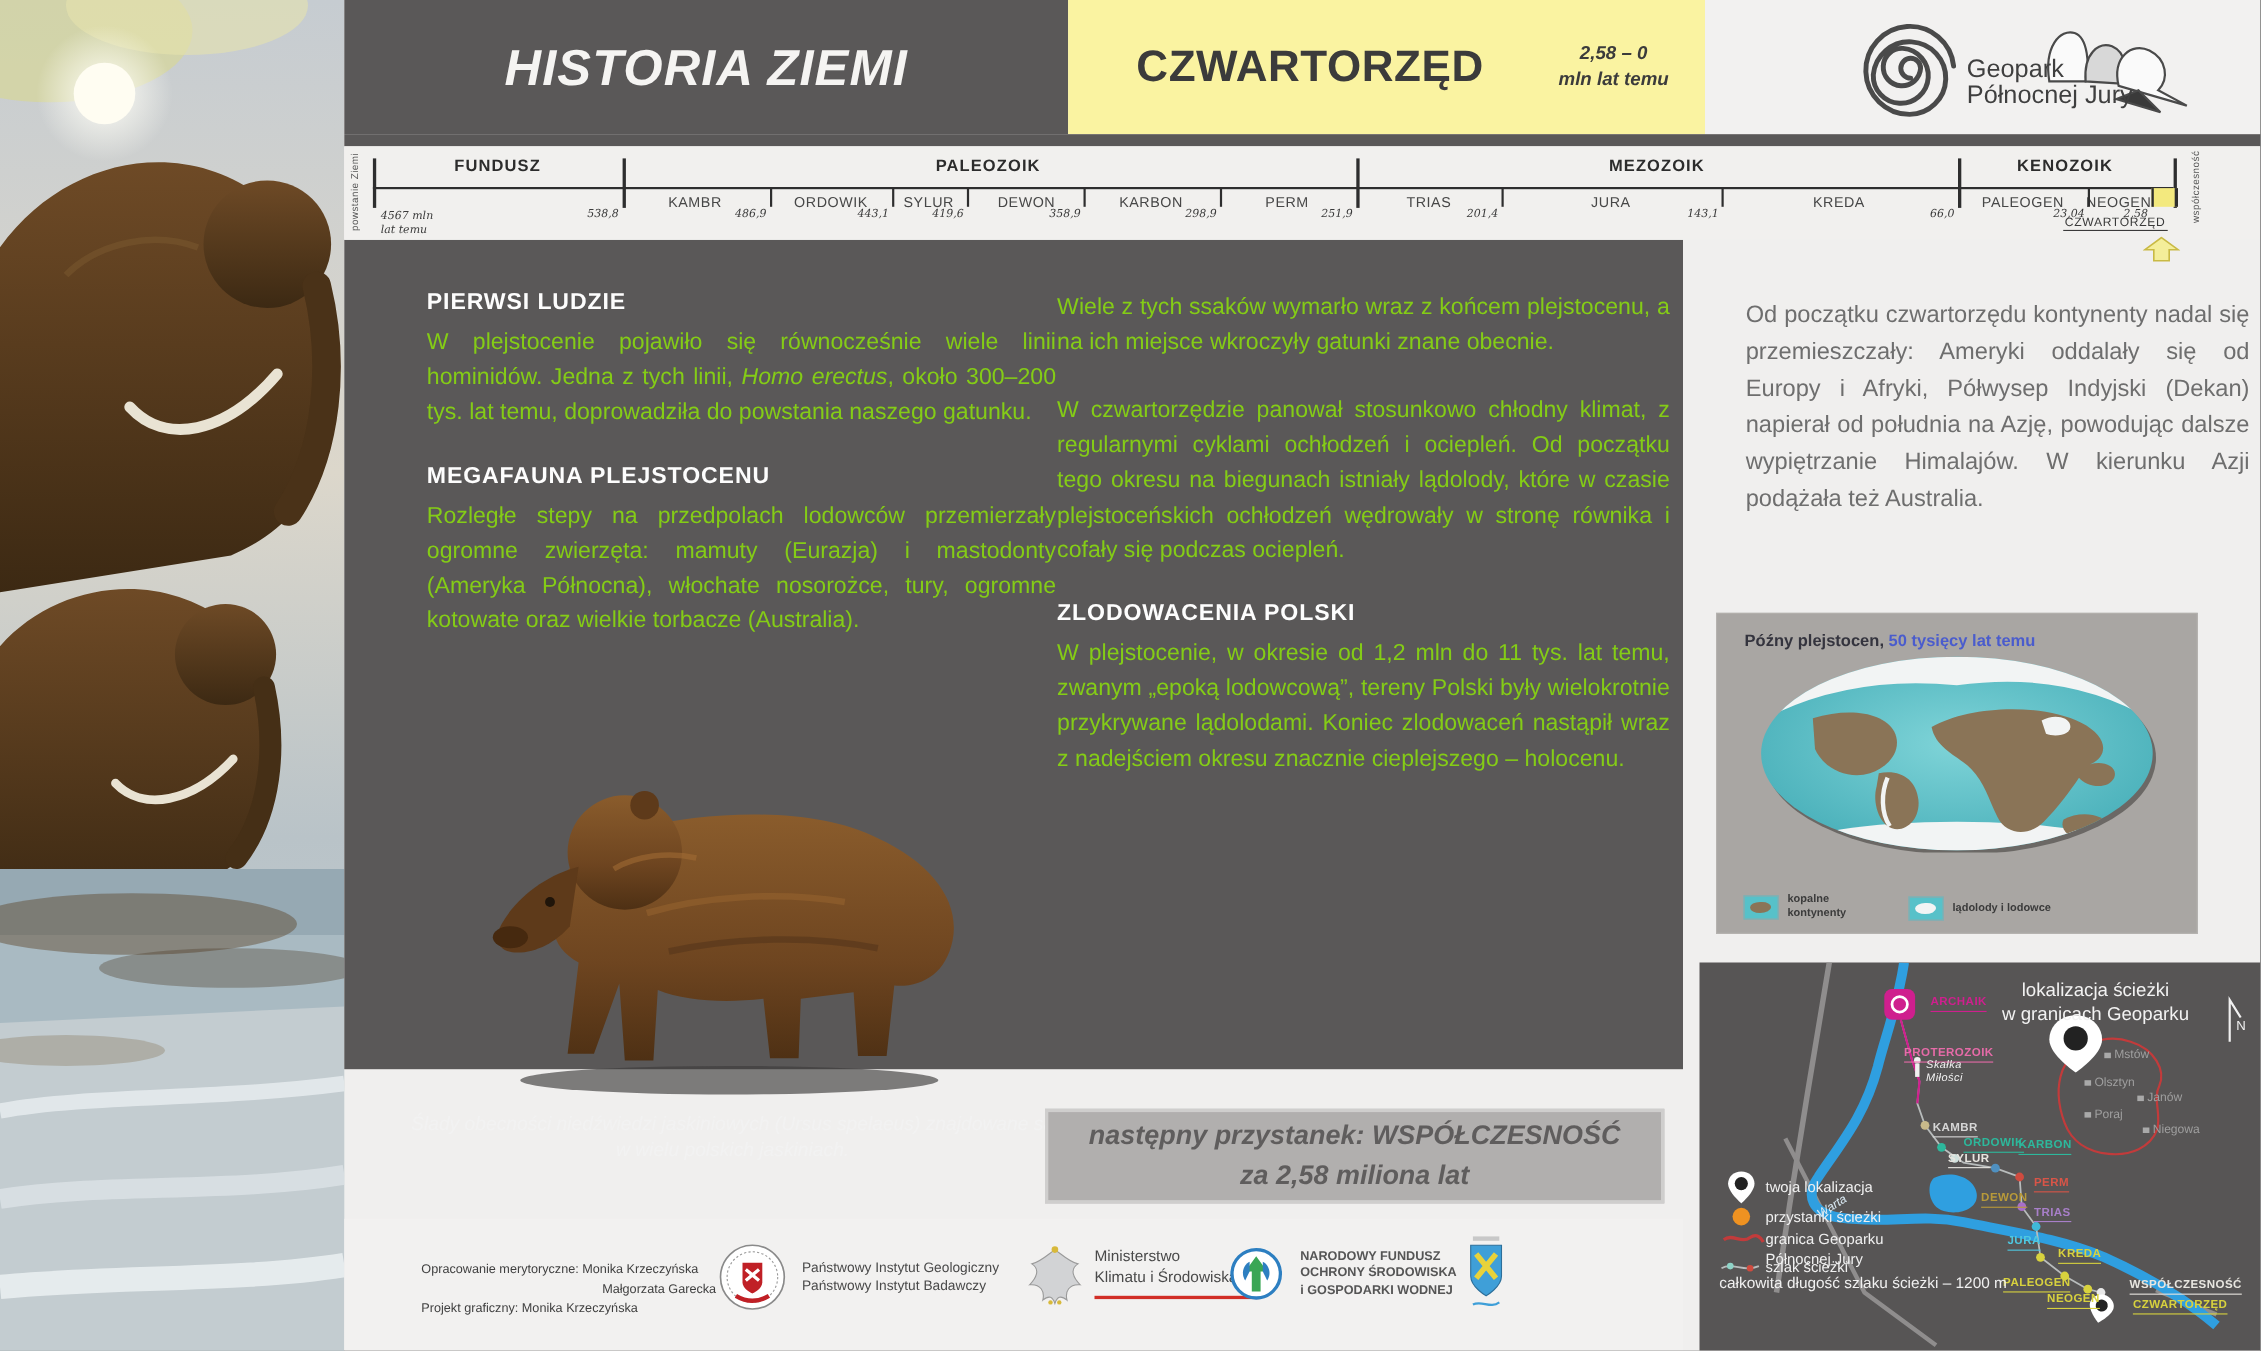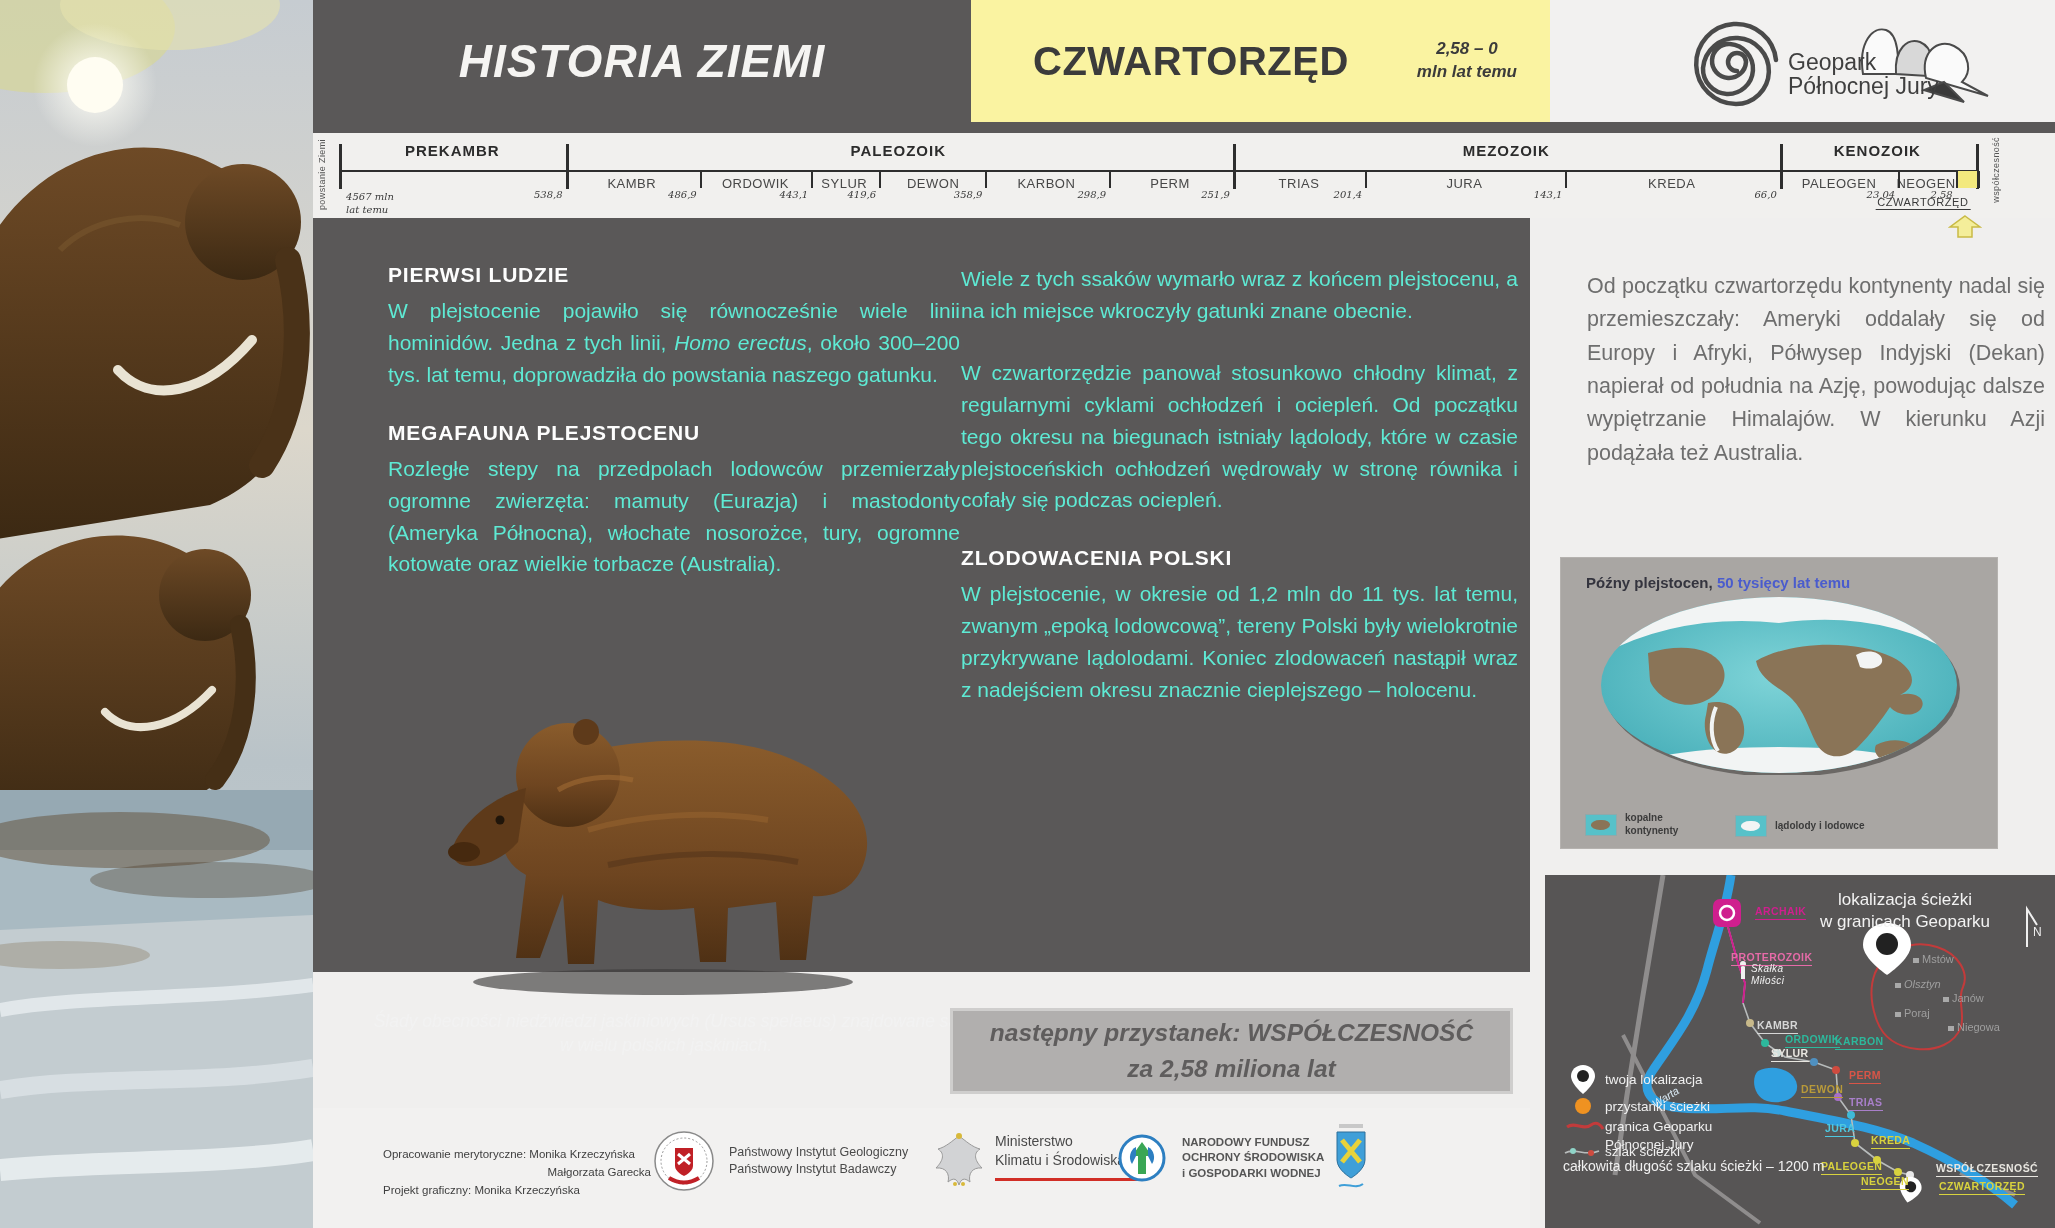--- a/index.html
+++ b/index.html
@@ -29,21 +29,21 @@
   .tl-date{position:absolute;top:56px;transform:translateX(-100%);font-size:10px;color:#3a3a3a;padding-right:3px;font-family:"DejaVu Serif",serif;font-style:italic;white-space:nowrap;}
   .tl-vert{position:absolute;writing-mode:vertical-rl;transform:rotate(180deg);font-size:9px;color:#555;letter-spacing:.4px;}
   #tl-origin-date{position:absolute;left:1.9%;top:57px;font-size:10px;font-style:italic;font-family:"DejaVu Serif",serif;color:#3a3a3a;line-height:1.3;white-space:pre-line;}
   #tl-highlight{position:absolute;left:94.32%;top:38px;width:1.08%;height:17px;background:#f3e97e;border-left:2px solid #2e2e2e;border-right:3px solid #2e2e2e;}
   #tl-qlabel{position:absolute;left:95.15%;top:63px;transform:translateX(-100%);font-size:11px;letter-spacing:.6px;color:#3a3a3a;border-bottom:1.5px solid #3a3a3a;padding:0 2px 1px;white-space:nowrap;}
   #tl-arrow{position:absolute;left:94.85%;top:82px;transform:translateX(-50%);}
 
   
   #main-panel{left:313px;top:218px;width:1217px;height:754px;background:#5a5858;}
   .heading{font-weight:bold;font-size:21px;letter-spacing:.8px;color:#fdfdfd;margin:0 0 8px 0;}
-  .body{font-size:21px;line-height:1.52;color:#5eead4;text-align:justify;margin:0 0 30px 0;}
+  .body{font-size:21px;line-height:1.52;color:#84cc16;text-align:justify;margin:0 0 30px 0;}
   #col1{left:75px;top:45px;width:572px;}
   #col2{left:648px;top:45px;width:557px;}
   #bear-wrap{left:95px;top:452px;width:520px;height:330px;}
   #bear-caption{left:58px;top:792px;width:590px;font-style:italic;font-size:17.5px;color:#f2f2f2;text-align:center;line-height:1.35;}
   #next-box{left:637px;top:790px;width:563px;height:86px;background:#b1afae;border:3px solid #cfcecd;box-sizing:border-box;color:#5f5d5d;font-style:italic;font-weight:bold;font-size:24.5px;text-align:center;display:flex;flex-direction:column;justify-content:center;line-height:1.45;}
 
   
   #right-col{left:1530px;top:218px;width:525px;height:1010px;background:#f0efee;}
   #col3{position:absolute;left:57px;top:52px;width:458px;font-size:21.5px;line-height:1.55;color:#6e6e6e;text-align:justify;}
   #map-panel{position:absolute;left:30px;top:339px;width:438px;height:292px;background:#a9a6a3;box-shadow:inset 0 0 0 1px #b5b2af;}
@@ -148,21 +148,21 @@
   </div>
   <div class="abs" id="header-underline"></div>
 
   <div class="abs" id="timeline">
     <div class="tl-line"></div>
     <div class="tl-vert" style="left:4px;top:6px;">powstanie Ziemi</div>
     <div id="tl-origin-date" style="white-space: pre-line;">4567 mln
 lat temu</div>
     <div class="tl-vert" style="left:96.3%;top:4px;">współczesność</div>
     <div id="tl-layer">
-        <div class="tl-era" style="left: 8%;">PREKAMBR</div>
+        <div class="tl-era" style="left: 8%;">FUNDUSZ</div>
         <div class="tl-era" style="left: 33.6%;">PALEOZOIK</div>
         <div class="tl-era" style="left: 68.5%;">MEZOZOIK</div>
         <div class="tl-era" style="left: 89.8%;">KENOZOIK</div>
         <div class="tl-period" style="left: 18.3%;">KAMBR</div>
         <div class="tl-period" style="left: 25.4%;">ORDOWIK</div>
         <div class="tl-period" style="left: 30.5%;">SYLUR</div>
         <div class="tl-period" style="left: 35.6%;">DEWON</div>
         <div class="tl-period" style="left: 42.1%;">KARBON</div>
         <div class="tl-period" style="left: 49.2%;">PERM</div>
         <div class="tl-period" style="left: 56.6%;">TRIAS</div>
@@ -379,21 +379,21 @@
           <div class="station" style="left: 304px; top: 221px; color: rgb(168, 127, 201);">TRIAS</div>
           <div class="station" style="left: 280px; top: 247px; color: rgb(79, 200, 224);">JURA</div>
           <div class="station" style="left: 326px; top: 259px; color: rgb(216, 210, 62);">KREDA</div>
           <div class="station" style="left: 276px; top: 285px; color: rgb(216, 210, 62);">PALEOGEN</div>
           <div class="station" style="left: 316px; top: 300px; color: rgb(216, 210, 62);">NEOGEN</div>
           <div class="station" style="left: 391px; top: 287px; color: rgb(232, 230, 224);">WSPÓŁCZESNOŚĆ</div>
           <div class="station" style="left: 394px; top: 305px; color: rgb(216, 210, 62);">CZWARTORZĘD</div>
         </div>
       <div id="trail-towns">
           <div class="town" style="left: 368px; top: 78px;">Mstów</div>
-          <div class="town" style="left: 350px; top: 103px; font-style: italic;">Olsztyn</div>
+          <div class="town" style="left: 350px; top: 103px;">Olsztyn</div>
           <div class="town" style="left: 398px; top: 117px;">Janów</div>
           <div class="town" style="left: 350px; top: 132px;">Poraj</div>
           <div class="town" style="left: 403px; top: 146px;">Niegowa</div>
         </div>
       <div class="tleg" style="top:196px;">twoja lokalizacja</div>
       <div class="tleg" style="top:223px;">przystanki ścieżki</div>
       <div class="tleg" style="top:243px;">granica Geoparku
 Północnej Jury</div>
       <div class="tleg" style="top:268px;">szlak ścieżki</div>
       <div id="trail-total">całkowita długość szlaku ścieżki – 1200 m</div>

